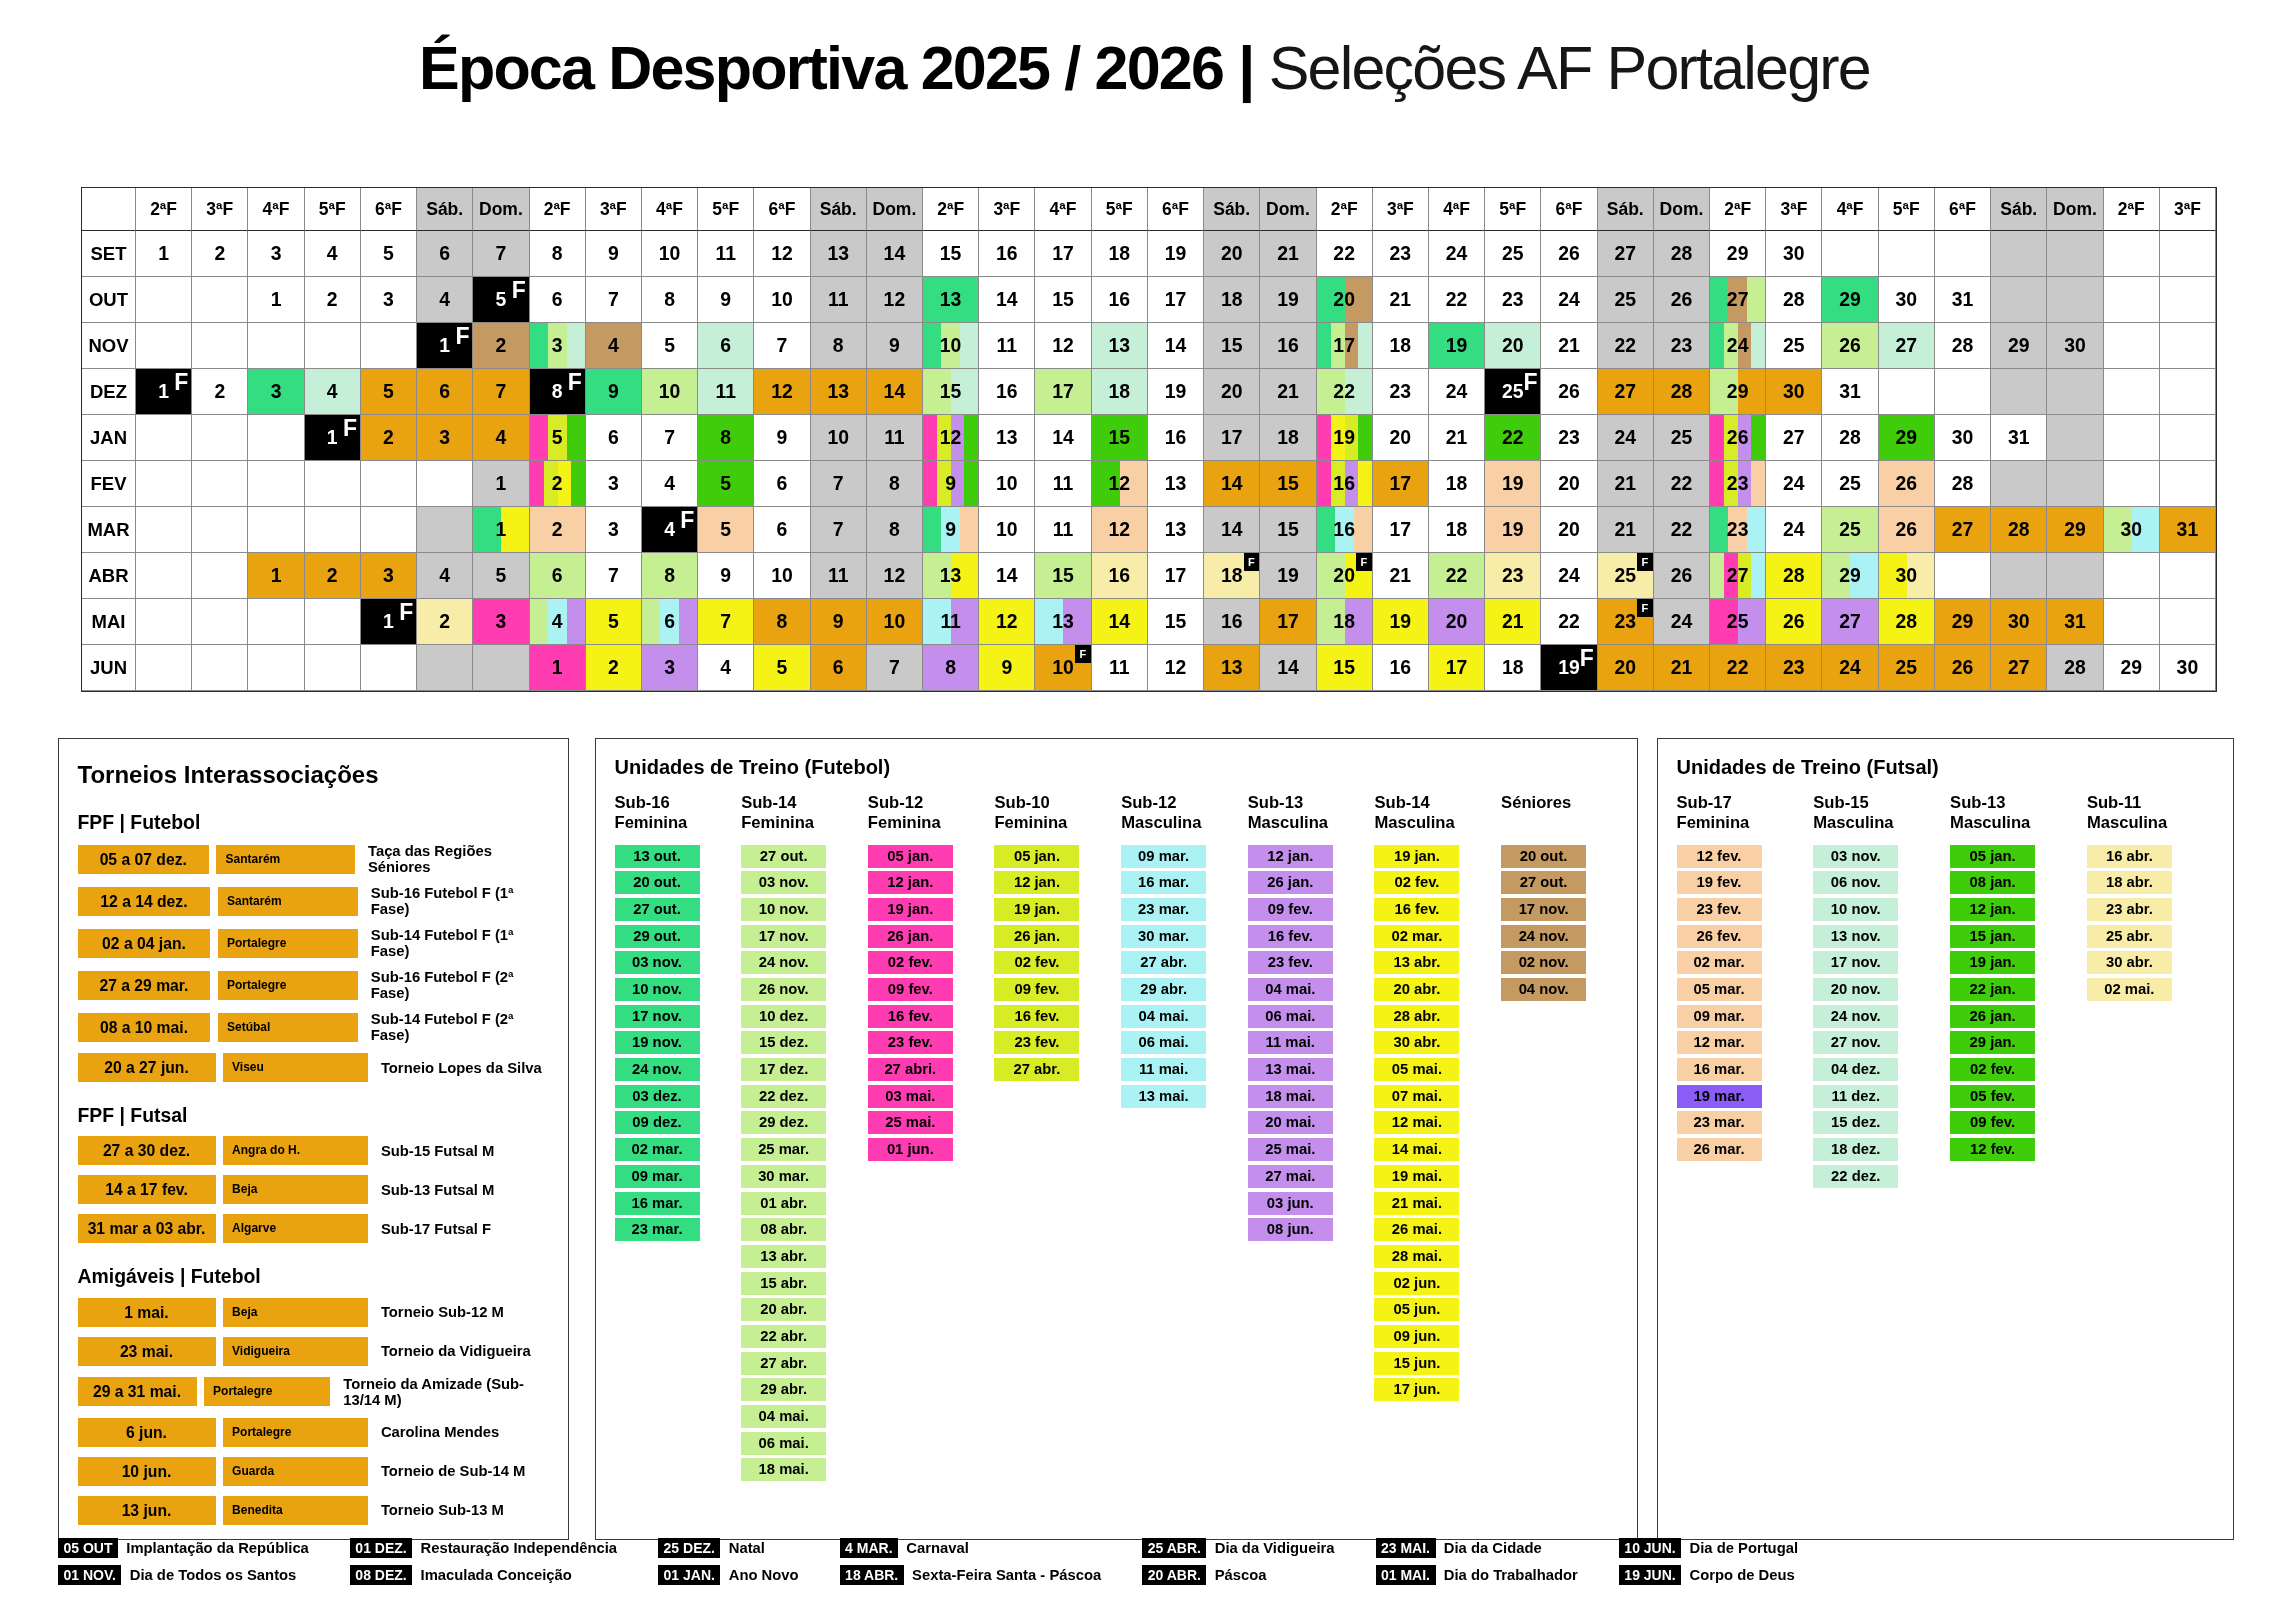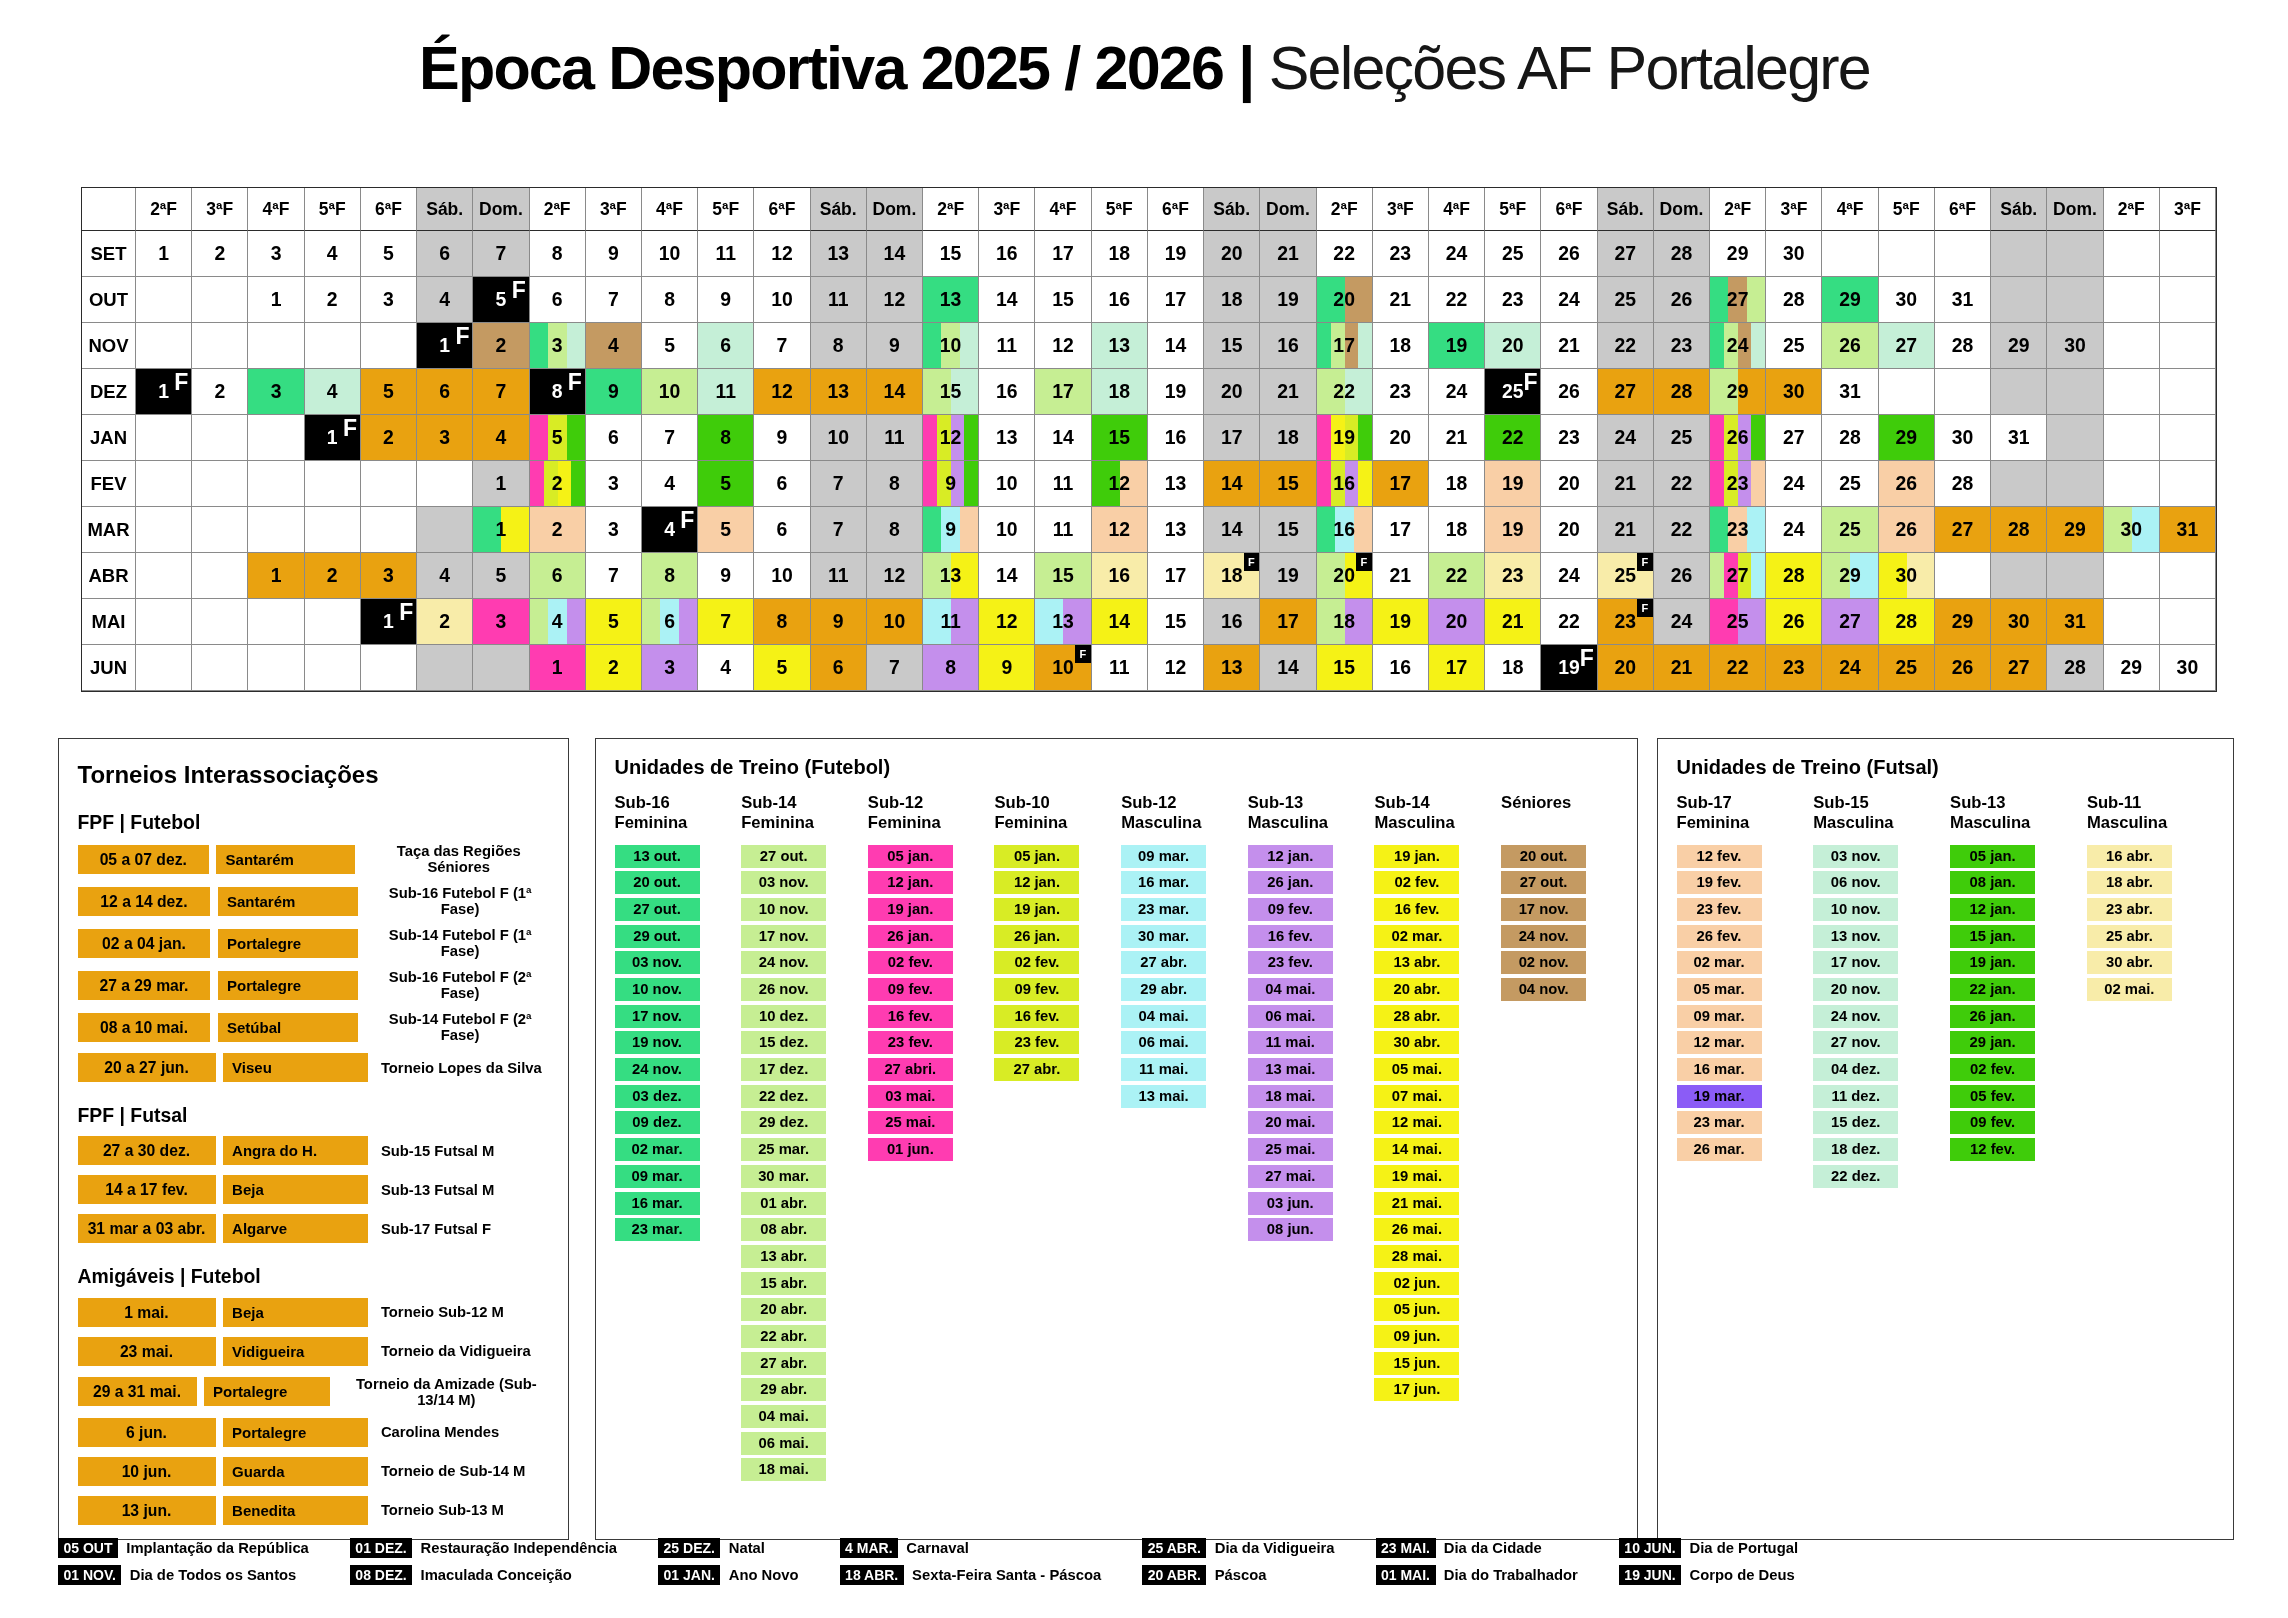--- a/index.html
+++ b/index.html
@@ -32,22 +32,22 @@
   #box-torneios{left:58px;top:738px;width:511px;height:802px;padding:22px 18.5px;}
   #box-futebol {left:595px;top:738px;width:1043px;height:802px;padding:16.6px 18.5px;}
   #box-futsal  {left:1657px;top:738px;width:577px;height:802px;padding:16.6px 18.5px;}
   .box-title{font-size:24px;font-weight:bold;}
   #box-futebol .box-title,#box-futsal .box-title{font-size:20px;}
 
   .section-h{font-size:19.4px;font-weight:bold;margin:22px 0 9.2px 0;}
   .trow{display:flex;align-items:center;margin-bottom:10px;}
   .chip{background:#E9A210;font-weight:bold;box-sizing:border-box;}
   .chip.date{width:138px;height:29px;line-height:29px;font-size:15.7px;text-align:center;margin-right:7.4px;}
-  .chip.place{width:145px;height:29px;line-height:29px;font-size:15px;padding-left:9.2px;margin-right:13px;}
-  .tdesc{font-size:14.8px;font-weight:bold;text-align:center;}
+  .chip.place{width:145px;height:29px;line-height:29px;font-size:12px;padding-left:9.2px;margin-right:13px;}
+  .tdesc{font-size:14.8px;font-weight:bold;}
 
   .tcols{display:flex;gap:9.2px;margin-top:14.8px;}
   .tcol{flex:1;}
   .tcol-h{font-size:16.6px;font-weight:bold;line-height:19.4px;height:42px;margin-bottom:9.2px;}
   .dchip{width:85px;height:23px;line-height:23px;margin-bottom:3.7px;text-align:center;
          font-size:14.8px;font-weight:bold;}
 
   
   #feriados{position:absolute;left:58px;top:1538px;}
   .fer-title{font-size:17.5px;font-weight:bold;margin-bottom:4.6px;}

